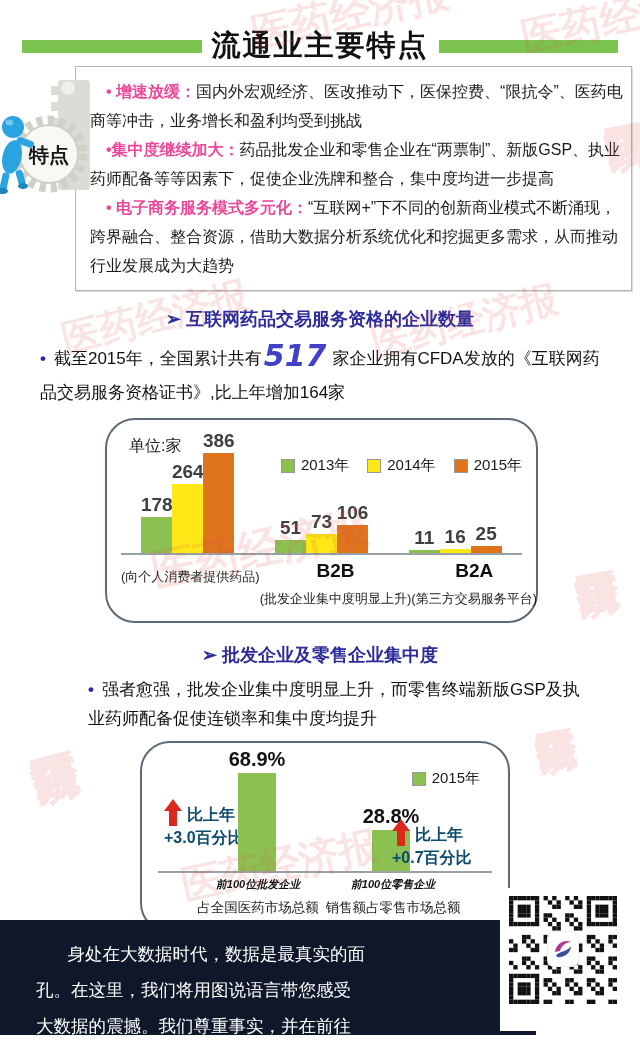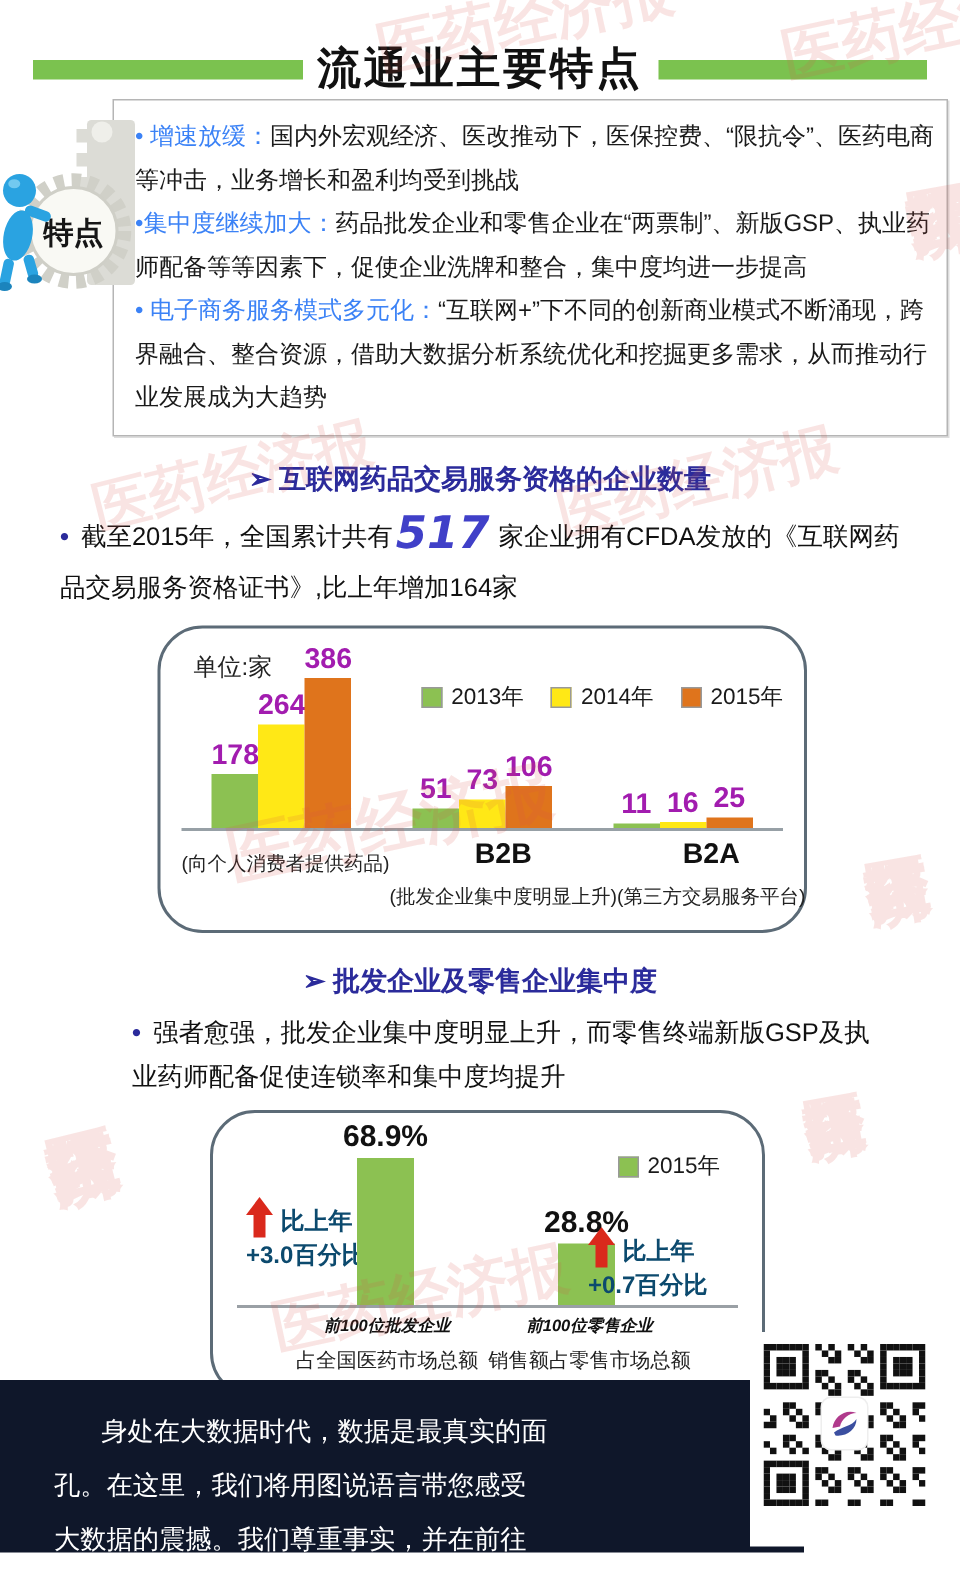--- a/index.html
+++ b/index.html
@@ -24,21 +24,21 @@
   
   .hd{display:flex;align-items:center;margin:26px 22px 0 22px;gap:6px;}
   .rule{height:13px;background:#7bc24f;flex:1;}
   .title{font-size:29px;font-weight:bold;letter-spacing:2px;color:#111;white-space:nowrap;padding:0 4px;}
 
   
   .fw{position:relative;margin-top:0;}
   .fbox{margin-left:75px;width:557px;box-sizing:border-box;border:1px solid #b5b5b5;background:#fff;
         padding:10px 8px 10px 14px;box-shadow:1px 1px 0 #ddd;}
   .fitem{margin:0;font-size:16px;line-height:29px;color:#1a1a1a;}
-  .fterm{color:#3b82f6;font-weight:normal;}
+  .fterm{color:#ec4899;font-weight:bold;padding-left:16px;}
   .figure{position:absolute;left:-4px;top:12px;width:112px;height:138px;z-index:2;}
 
   
   .shead{text-align:center;color:#2b2b9b;font-weight:bold;font-size:18px;margin:16px 0 0;}
   .shead2{margin-top:20px;}
 
   
   .p1{margin:8px 38px 0 40px;font-size:17px;line-height:29px;color:#111;}
   .p1 .first{line-height:34px;}
   .pbul{color:#2b2b9b;font-weight:bold;margin-right:8px;}
@@ -52,21 +52,21 @@
   .c2{margin:8px 0 0 140px;width:370px;height:192px;}
 
   .unit{position:absolute;left:22px;top:16px;font-size:16px;color:#222;}
   .legend1{position:absolute;right:14px;top:36px;display:flex;gap:18px;font-size:15px;align-items:center;}
   .lgi{display:inline-flex;align-items:center;}
   .sw{display:inline-block;width:14px;height:14px;margin-right:6px;border:1px solid #999;box-sizing:border-box;}
   .bars1{position:absolute;left:14px;right:14px;top:6px;height:127px;border-bottom:2px solid #97a0a6;
          display:flex;align-items:flex-end;}
   .bgroup{flex:1;display:flex;justify-content:center;align-items:flex-end;}
   .bwrap{display:flex;flex-direction:column;align-items:center;width:31px;}
-  .bval{font-size:19px;font-weight:bold;margin-bottom:1px;color:#a21caf;}
+  .bval{font-size:19px;font-weight:bold;margin-bottom:1px;color:#404040;}
   .bar{width:31px;}
   .cats1{position:absolute;left:14px;right:14px;top:140px;display:flex;text-align:center;}
   .ccol{flex:1;}
   .cname{font-size:19px;font-weight:bold;color:#111;}
   .cnote{font-size:13px;margin-top:8px;color:#222;white-space:nowrap;}
 
   
   .legend2{position:absolute;right:28px;top:26px;font-size:15px;display:flex;align-items:center;}
   .bars2{position:absolute;left:16px;right:16px;top:6px;height:122px;border-bottom:2px solid #9aa0a5;}
   .bw2{position:absolute;bottom:0;width:40px;display:flex;flex-direction:column;align-items:center;}

